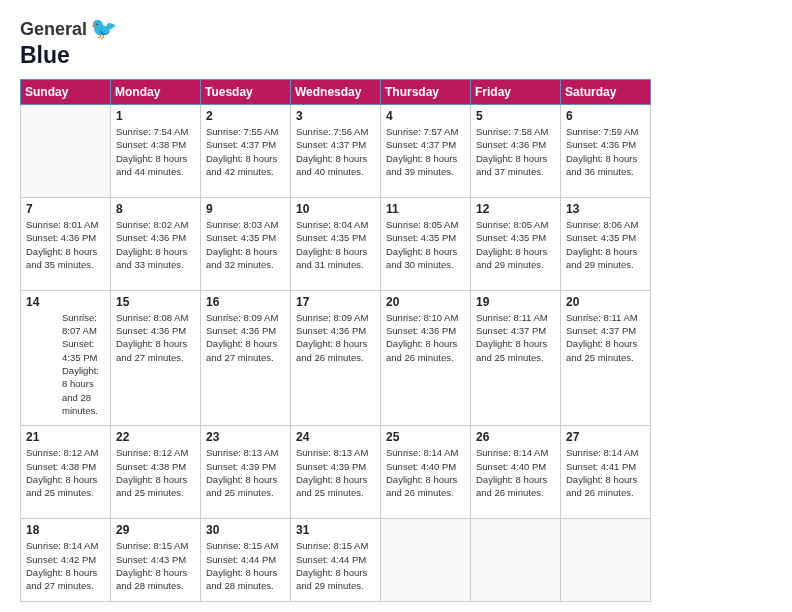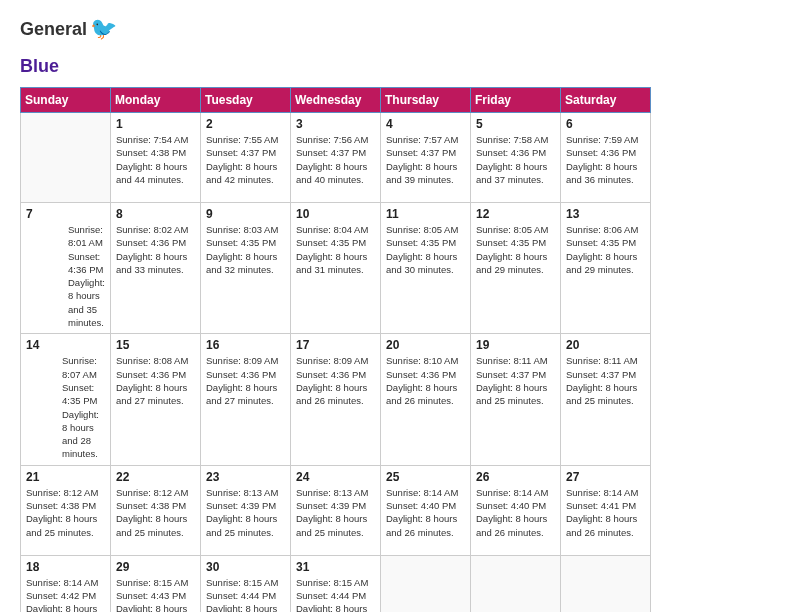--- a/index.html
+++ b/index.html
@@ -31,24 +31,23 @@
     .logo-text {
       display: flex;
       align-items: center;
     }
     .logo-general {
       font-size: 18px;
       font-weight: bold;
       color: #333;
     }
     .logo-blue {
-      font-size: 18px;
-      font-weight: bold;
-      color: #4c1d95;
-      margin-top: 14px;
+      font-size: 23px;
+      font-weight: bold;
+      color: #0f172a;
     }
     .logo-bird {
       color: #4a90d9;
       font-size: 22px;
       margin-left: 3px;
     }
     .title-block {
       text-align: right;
     }
     .month-title {
@@ -176,21 +175,21 @@
             <span class="day-num">6</span>
             <div class="day-info" style="white-space: pre-line;">Sunrise: 7:59 AM
 Sunset: 4:36 PM
 Daylight: 8 hours
 and 36 minutes.</div>
           </td>
         </tr>
         <tr>
           <td>
             <span class="day-num">7</span>
-            <div class="day-info" style="white-space: pre-line; margin-left: 42px;">Sunrise: 8:01 AM
+            <div class="day-info" style="white-space: pre-line;">Sunrise: 8:01 AM
 Sunset: 4:36 PM
 Daylight: 8 hours
 and 35 minutes.</div>
           </td>
           <td>
             <span class="day-num">8</span>
             <div class="day-info" style="white-space: pre-line;">Sunrise: 8:02 AM
 Sunset: 4:36 PM
 Daylight: 8 hours
 and 33 minutes.</div>

